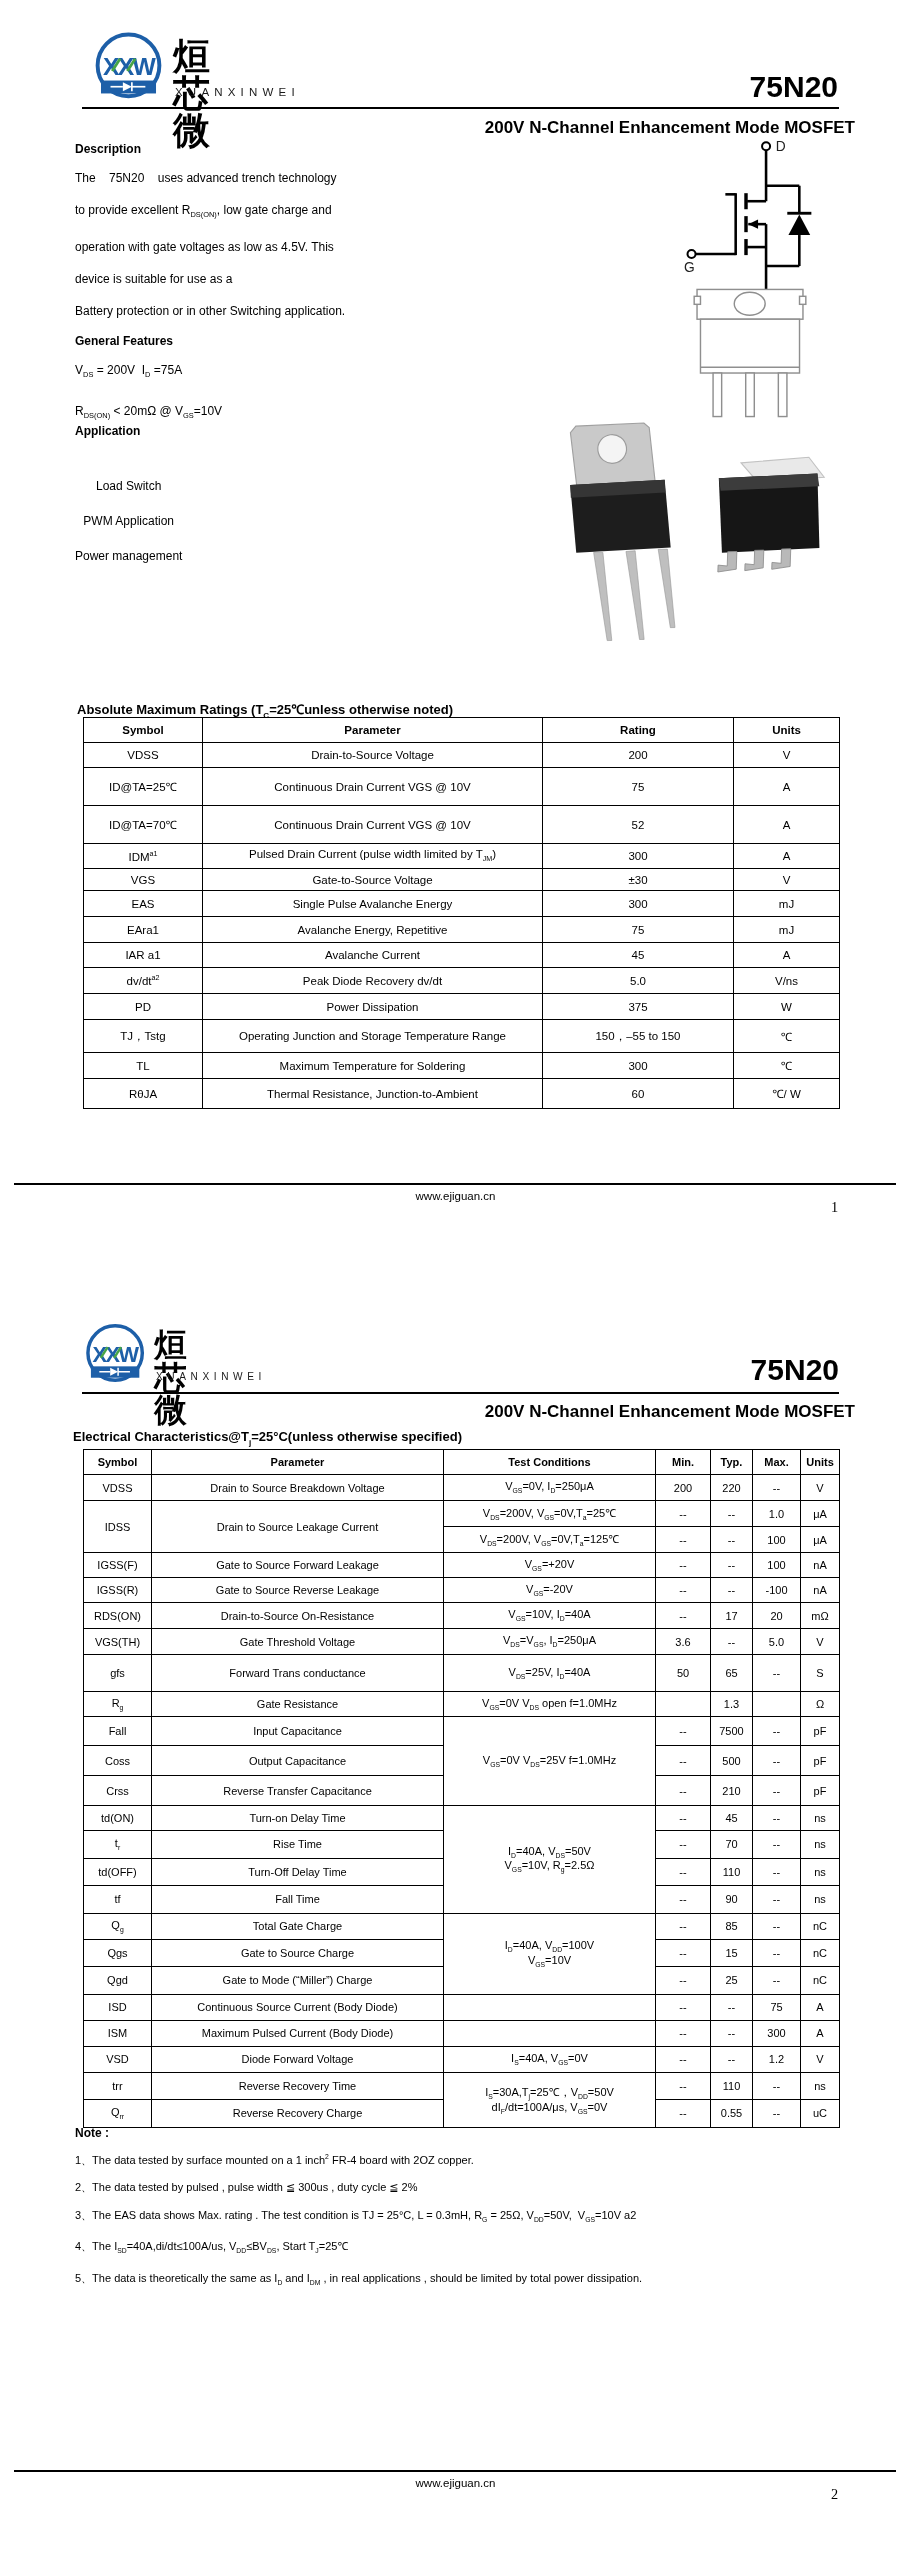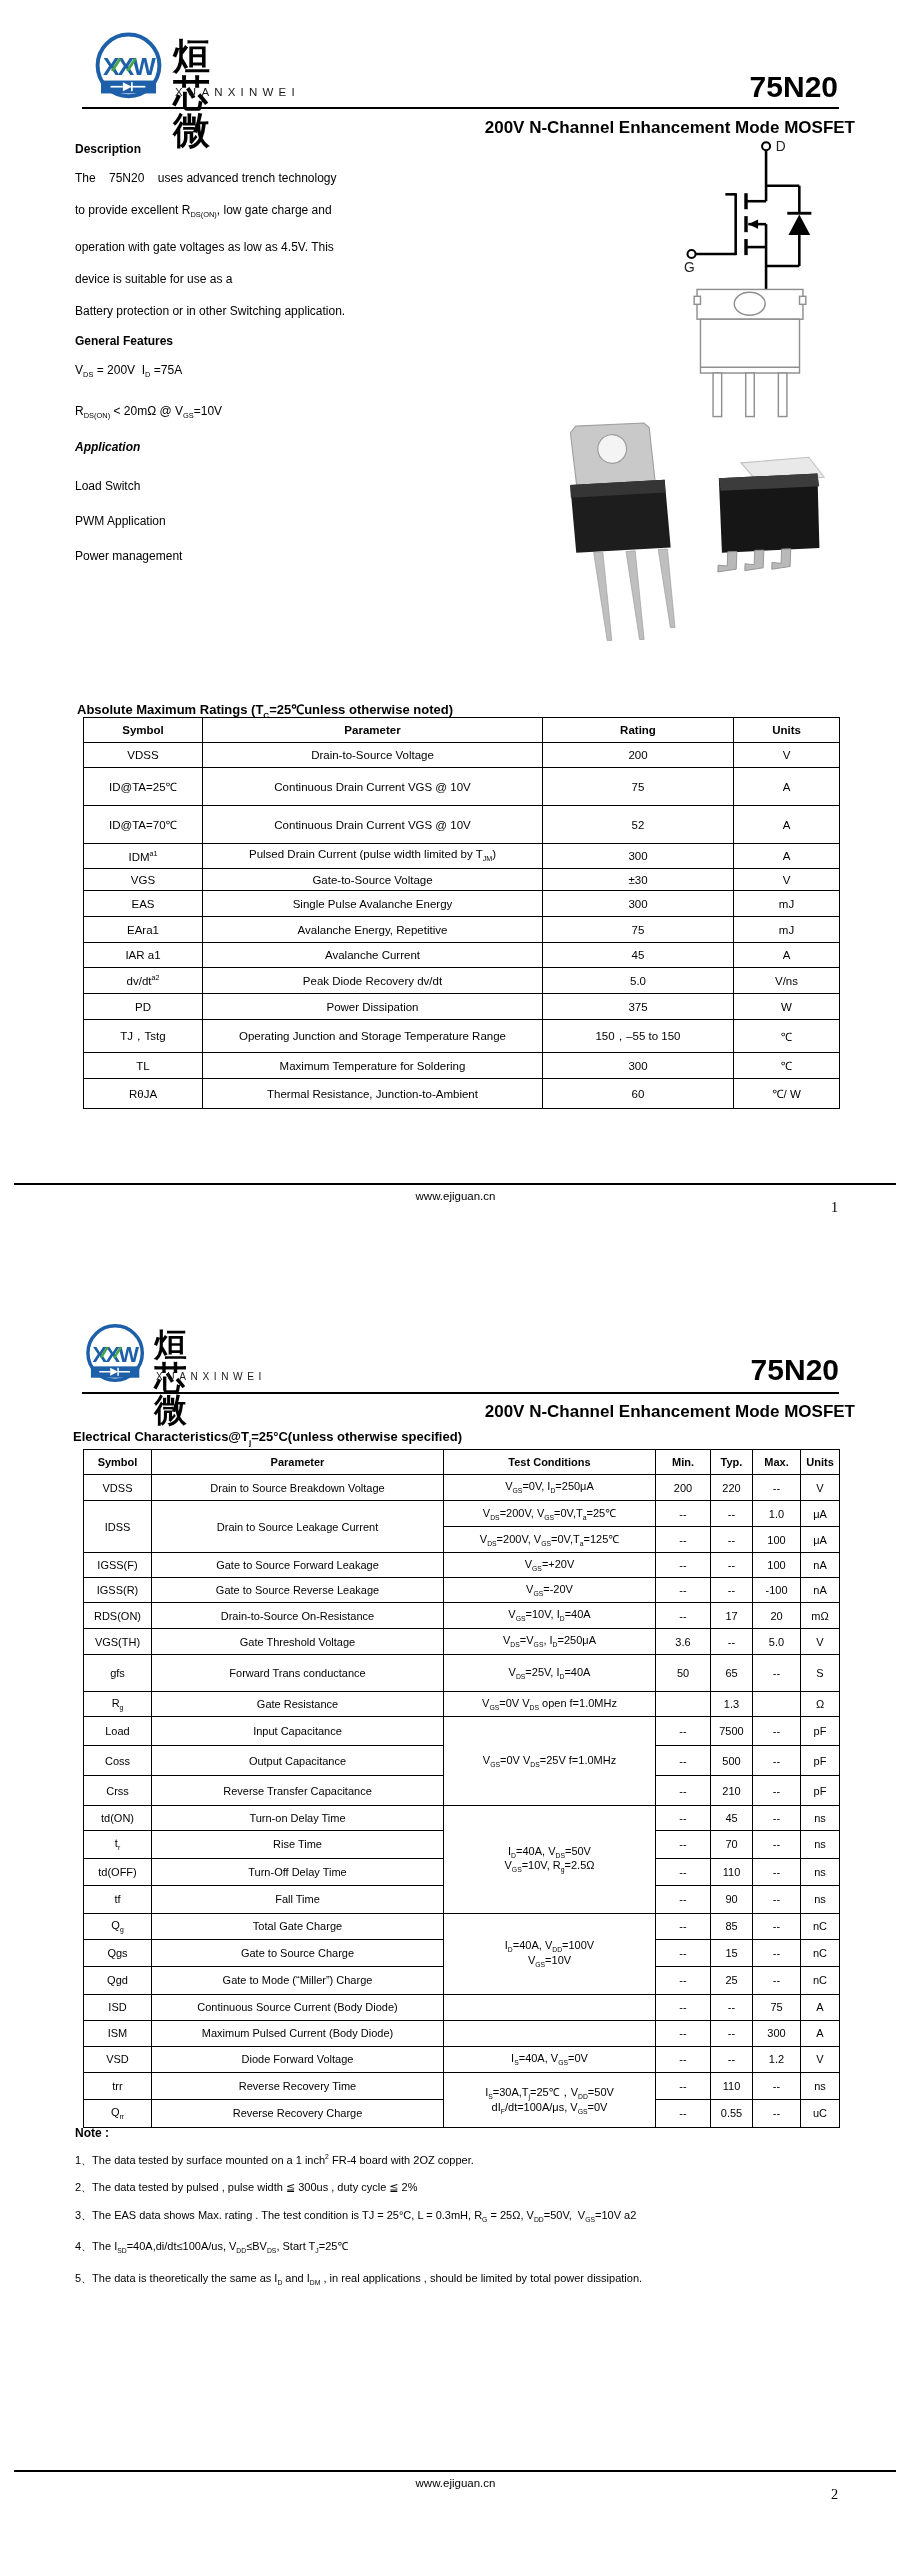--- a/index.html
+++ b/index.html
@@ -66,22 +66,22 @@
     <div class="body-line" style="line-height:32px">device is suitable for use as a</div>
     <div class="body-line" style="line-height:32px">Battery protection or in other Switching application.</div>
   </div>
 
   <div class="abs h-bold" style="left:75px; top:334px;">General Features</div>
   <div class="abs" style="left:75px; top:352px;">
     <div class="body-line" style="line-height:37px">V<sub>DS</sub> = 200V &nbsp;I<sub>D</sub> =75A</div>
     <div class="body-line" style="line-height:37px">R<sub>DS(ON)</sub> &lt; 20mΩ @ V<sub>GS</sub>=10V</div>
   </div>
 
-  <div class="abs h-bold" style="left:75px; top:440px;font-style:italic;">Application</div>
-  <div class="abs" style="left:75px; top:469px;">
+  <div class="abs h-bold" style="left:75px; top:424px;">Application</div>
+  <div class="abs" style="left:75px; top:469px;text-align:center;">
     <div class="body-line" style="line-height:35px">Load Switch</div>
     <div class="body-line" style="line-height:35px">PWM Application</div>
     <div class="body-line" style="line-height:35px">Power management</div>
   </div>
 
   <svg class="abs" viewBox="0 0 300 300" style="left:660px; top:137px; width:172px; height:172px;">
     <g stroke="#000" stroke-width="4.5" fill="none">
       <circle cx="185" cy="16" r="7" stroke-width="3.5"></circle>
       <line x1="185" y1="23" x2="185" y2="112"></line>
       <line x1="185" y1="112" x2="152" y2="112"></line>
@@ -361,21 +361,21 @@
     <tr style="height:25px">
           <td>R<sub>g</sub></td>
           <td>Gate Resistance</td>
           <td>V<sub>GS</sub>=0V V<sub>DS</sub> open f=1.0MHz</td>
           <td></td>
           <td>1.3</td>
           <td></td>
           <td>Ω</td>
         </tr>
     <tr style="height:29px">
-          <td>Load</td>
+          <td>Fall</td>
           <td>Input Capacitance</td>
           <td rowspan="3">V<sub>GS</sub>=0V V<sub>DS</sub>=25V f=1.0MHz</td>
           <td>--</td>
           <td>7500</td>
           <td>--</td>
           <td>pF</td>
         </tr>
     <tr style="height:30px">
           <td>Coss</td>
           <td>Output Capacitance</td>

